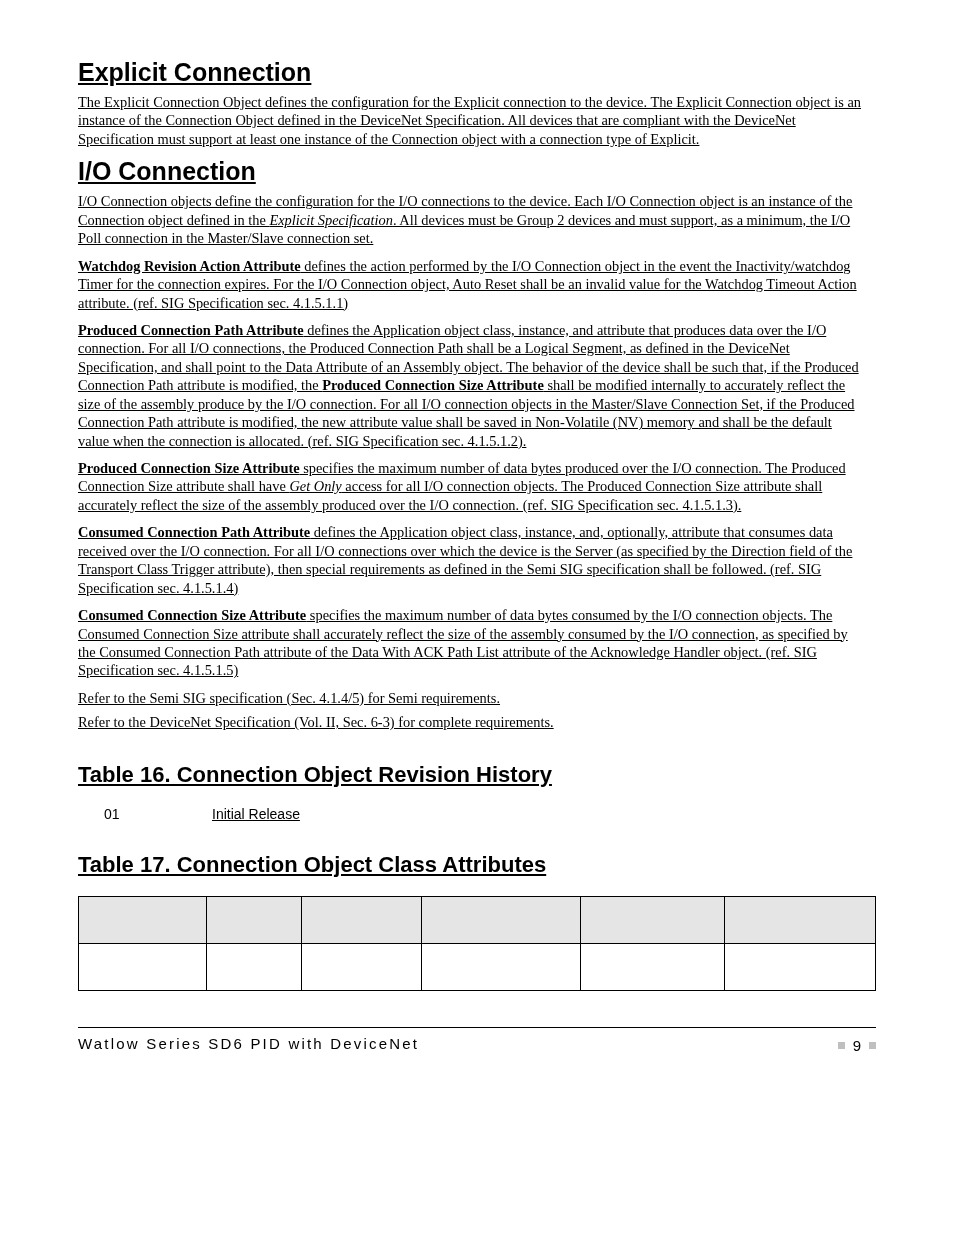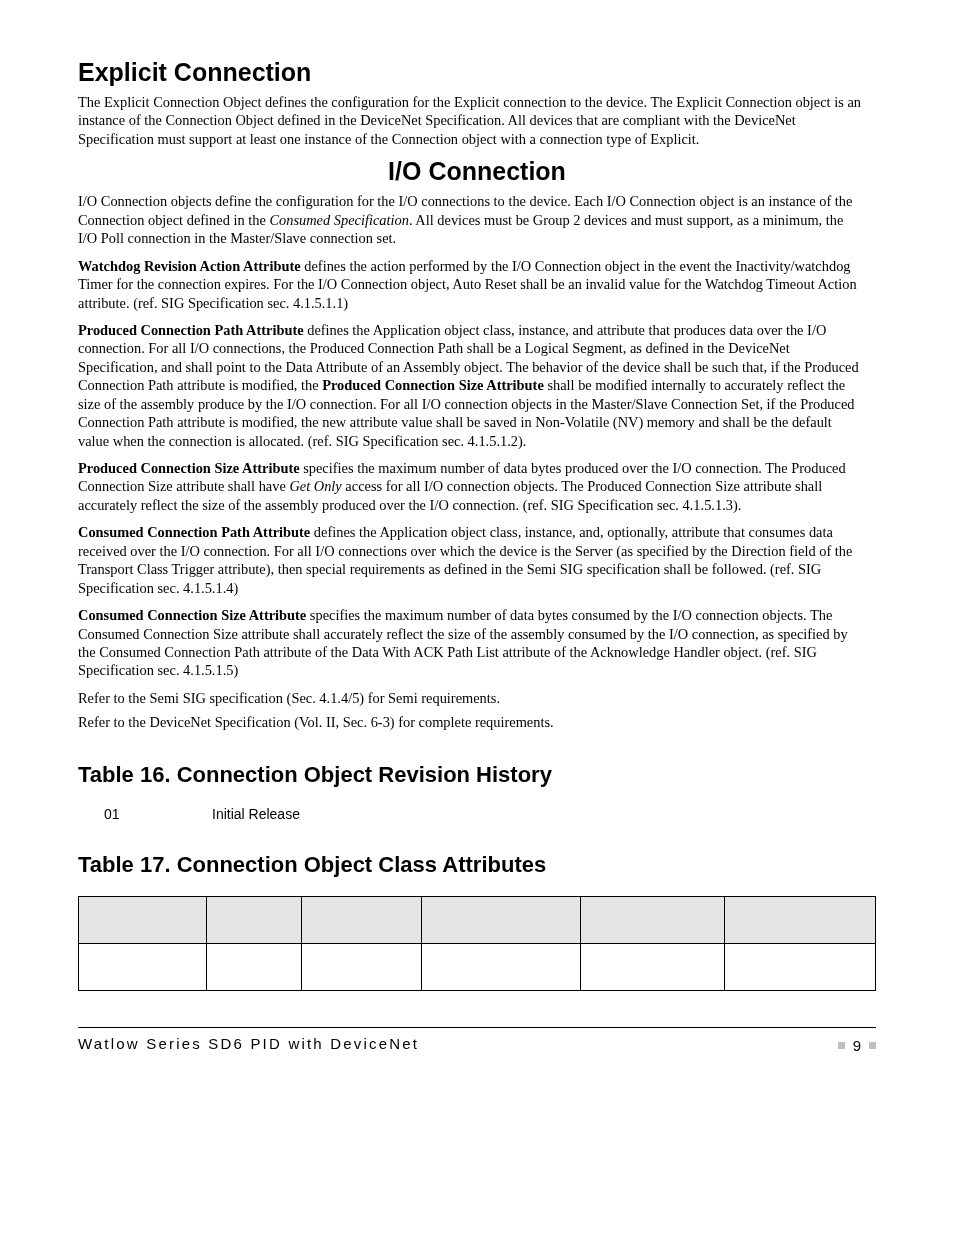--- a/index.html
+++ b/index.html
@@ -9,20 +9,21 @@
     background: #fff;
     font-family: "Century Schoolbook", "New Century Schoolbook", Georgia, serif;
     color: #000;
   }
   .page {
     width: 954px;
     height: 1090px;
     box-sizing: border-box;
     padding: 58px 78px 8px 78px;
     position: relative;
+    text-decoration: underline;
   }
   h2.section {
     font-family: "Arial Narrow", "Helvetica Condensed", Arial, sans-serif;
     font-stretch: condensed;
     font-weight: 700;
     font-size: 25px;
     margin: 0 0 6px 0;
     letter-spacing: 0px;
   }
   p.body {
@@ -102,34 +103,34 @@
     display: flex;
     align-items: center;
     gap: 8px;
   }
   .sq {
     display: inline-block;
     width: 7px;
     height: 7px;
     background: #bfbfbf;
   }
-  .gap-top { margin-top: 18px; text-align: center; }
+  .gap-top { margin-top: 18px; }
 </style>
 </head>
 <body>
 
 <div class="page">
 
   <h2 class="section">Explicit Connection</h2>
   <p class="body">The Explicit Connection Object defines the configuration for the Explicit connection to the device. The Explicit Connection object is an instance of the Connection Object defined in the DeviceNet Specification. All devices that are compliant with the DeviceNet Specification must support at least one instance of the Connection object with a connection type of Explicit.</p>
 
   <h2 class="section gap-top">I/O Connection</h2>
 
   <p class="body">
-    <span>I/O Connection objects define the configuration for the I/O connections to the device. Each I/O Connection object is an instance of the Connection object defined in the </span><span class="italic">Consumed Specification</span><span>. All devices must be Group 2 devices and must support, as a minimum, the I/O Poll connection in the Master/Slave connection set.</span>
+    <span>I/O Connection objects define the configuration for the I/O connections to the device. Each I/O Connection object is an instance of the Connection object defined in the </span><span class="italic">Explicit Specification</span><span>. All devices must be Group 2 devices and must support, as a minimum, the I/O Poll connection in the Master/Slave connection set.</span>
   </p>
 
   <p class="body">
     <span class="bold">Watchdog Revision Action Attribute</span><span> defines the action performed by the I/O Connection object in the event the Inactivity/watchdog Timer for the connection expires. For the I/O Connection object, Auto Reset shall be an invalid value for the Watchdog Timeout Action attribute. (ref. SIG Specification sec. 4.1.5.1.1)</span>
   </p>
 
   <p class="body">
     <span class="bold">Produced Connection Path Attribute</span><span> defines the Application object class, instance, and attribute that produces data over the I/O connection. For all I/O connections, the Produced Connection Path shall be a Logical Segment, as defined in the DeviceNet Specification, and shall point to the Data Attribute of an Assembly object. The behavior of the device shall be such that, if the Produced Connection Path attribute is modified, the </span><span class="bold">Produced Connection Size Attribute</span><span> shall be modified internally to accurately reflect the size of the assembly produce by the I/O connection. For all I/O connection objects in the Master/Slave Connection Set, if the Produced Connection Path attribute is modified, the new attribute value shall be saved in Non-Volatile (NV) memory and shall be the default value when the connection is allocated. (ref. SIG Specification sec. 4.1.5.1.2).</span>
   </p>
 

